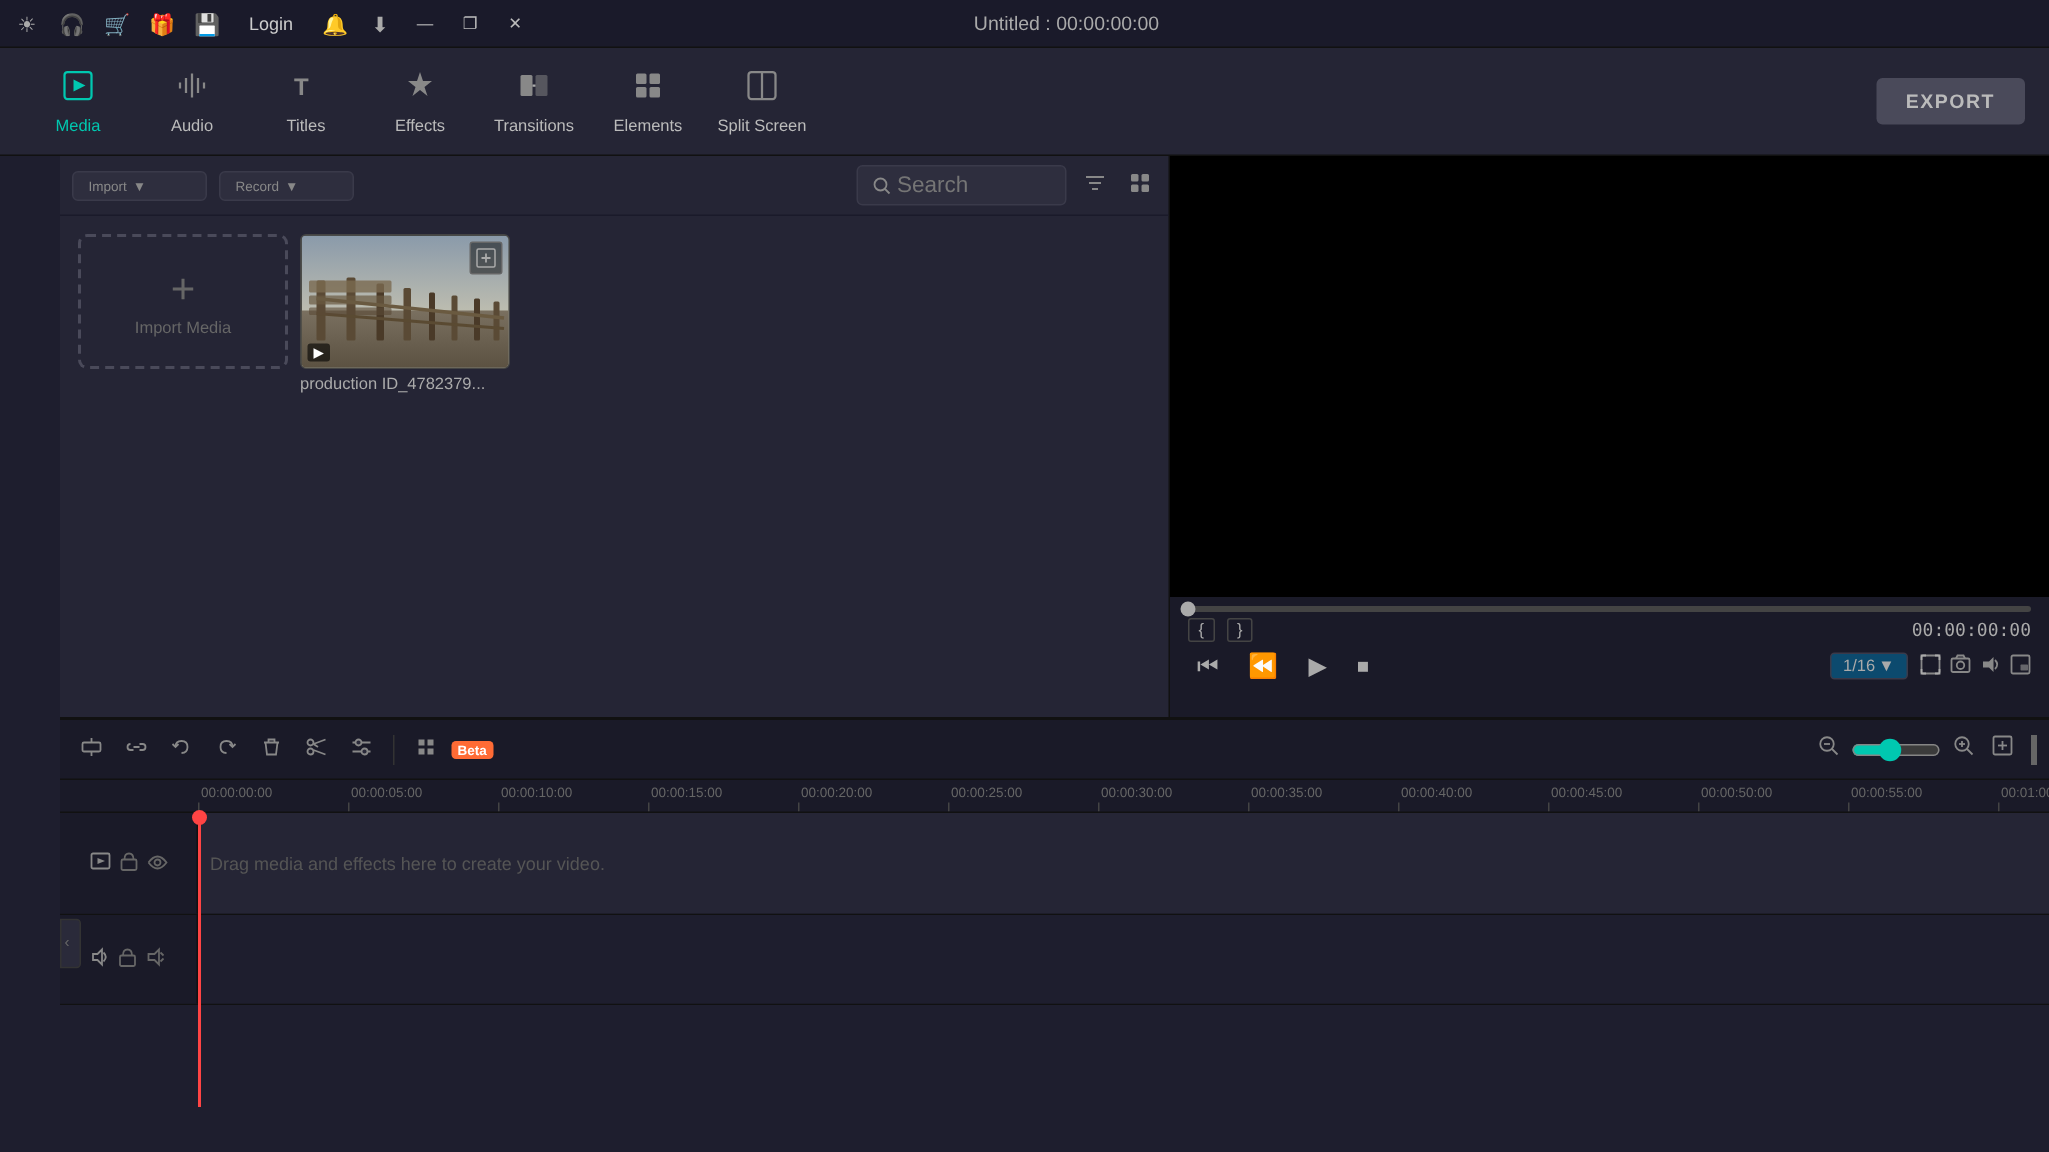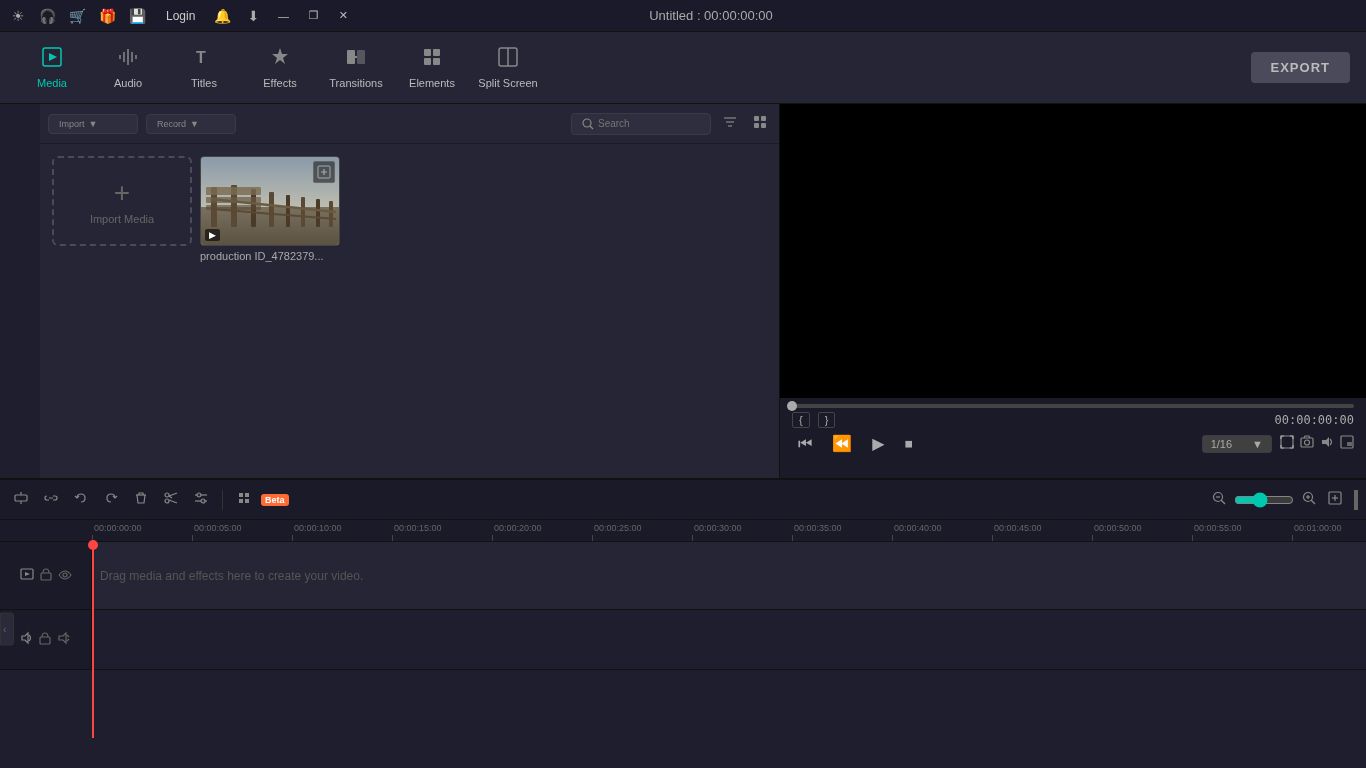--- a/index.html
+++ b/index.html
@@ -178,21 +178,21 @@
       border-radius: 4px;
       padding: 4px 10px;
       margin-left: auto;
       width: 140px;
     }
     #search-box input {
       background: none;
       border: none;
       outline: none;
       color: #ffffff;
-      font-size: 10px;
+      font-size: 15px;
       width: 100%;
     }
     .panel-icon-btn {
       background: none;
       border: none;
       color: #888;
       font-size: 14px;
       cursor: pointer;
       padding: 4px;
     }
@@ -354,22 +354,22 @@
       background: none;
       border: none;
       color: #aaa;
       font-size: 16px;
       cursor: pointer;
       padding: 2px 6px;
     }
     #playback-rate {
       display: flex;
       align-items: center;
-      gap: 20px;
-      background: #404040;
+      gap: 2px;
+      background: #0c4a6e;
       border: 1px solid #3a3a4a;
       border-radius: 3px;
       padding: 2px 8px;
       font-size: 11px;
       color: #aaa;
       cursor: pointer;
       margin-left: auto;
     }
     .prev-right-btns {
       display: flex;
@@ -384,20 +384,21 @@
       cursor: pointer;
     }
 
     
     #timeline {
       height: 260px;
       background: #1e1e2e;
       border-top: 2px solid #111;
       display: flex;
       flex-direction: column;
+      margin-left: 40px;
     }
     #timeline-toolbar {
       height: 40px;
       background: #1a1a28;
       display: flex;
       align-items: center;
       padding: 0 8px;
       gap: 4px;
       border-bottom: 1px solid #111;
     }

